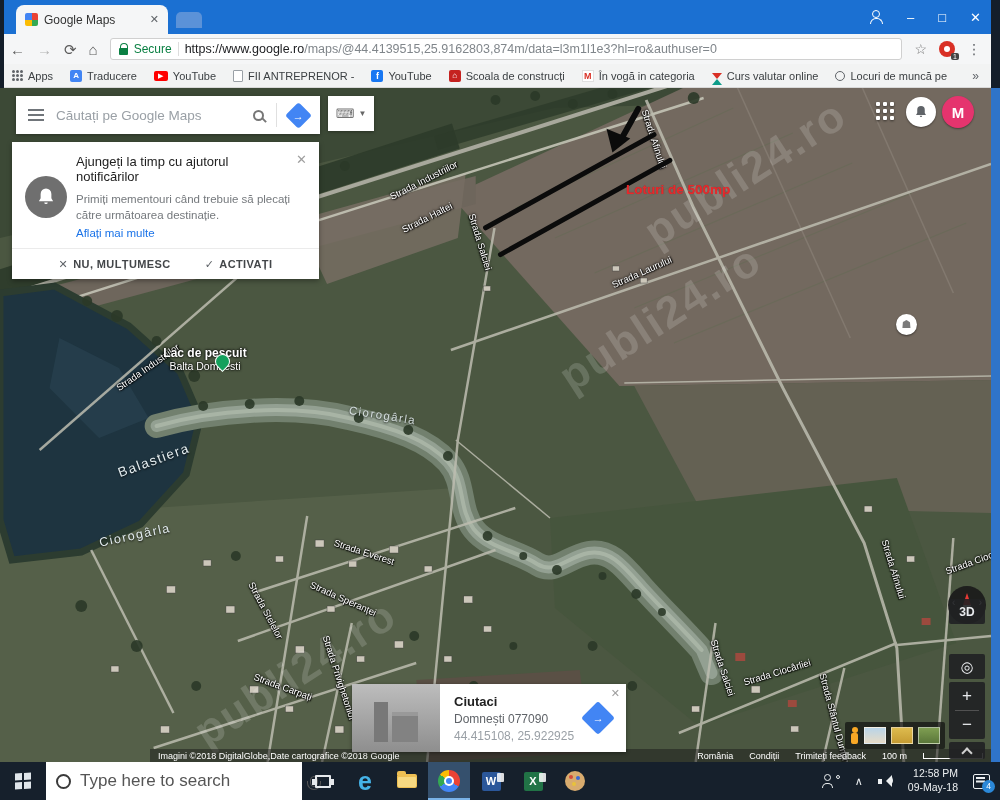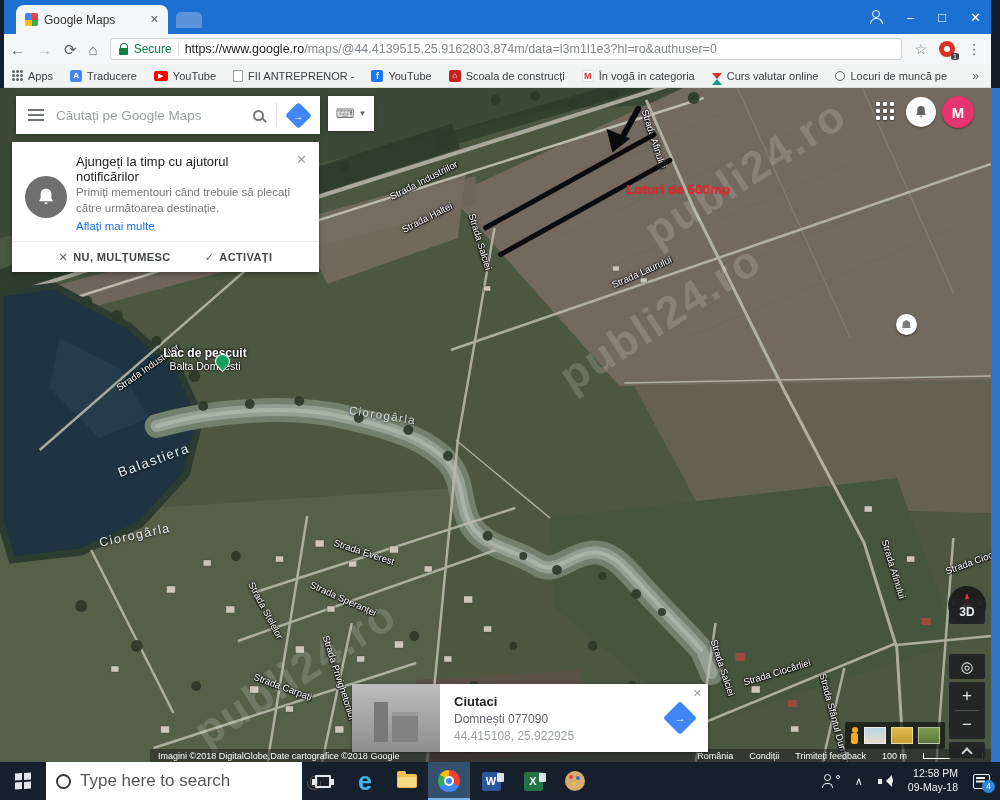--- a/index.html
+++ b/index.html
@@ -91,21 +91,21 @@
 
   .kbdcard { position:absolute; left:328px; top:8px; width:46px; height:35px; background:#fff; z-index:10; box-shadow:0 1px 3px rgba(0,0,0,.35); display:flex; align-items:center; justify-content:center; gap:4px; }
   .kbd-g { font-size:13px; color:#757575; }
   .kbd-a { font-size:8px; color:#666; }
 
   
   .notif { position:absolute; left:12px; top:54px; width:307px; background:#fff; z-index:9; box-shadow:0 2px 5px rgba(0,0,0,.35); padding:12px 12px 0 64px; }
   .notif-close { position:absolute; right:12px; top:10px; color:#9e9e9e; font-size:13px; }
   .notif-bell { position:absolute; left:13px; top:34px; width:42px; height:42px; background:#6f6f6f; border-radius:50%; display:flex; align-items:center; justify-content:center; }
   .notif-title { font-size:13px; color:#212121; padding-right:18px; }
-  .notif-body { font-size:11.5px; color:#75797d; line-height:1.4; }
+  .notif-body { margin-top:7px; font-size:11.5px; color:#75797d; line-height:1.4; }
   .notif-link { margin-top:4px; font-size:11.5px; color:#1a73e8; }
   .notif-btns { margin:9px -12px 0 -64px; border-top:1px solid #ebebeb; height:31px; display:flex; align-items:center; justify-content:center; gap:34px; font-size:11px; font-weight:bold; color:#434649; letter-spacing:.4px; }
   .nb-ico { color:#5f6368; font-weight:normal; margin-right:5px; }
 
   
   .grid9 { position:absolute; left:876px; top:14px; display:grid; grid-template-columns:repeat(3,4px); grid-gap:3px; z-index:8; filter:drop-shadow(0 1px 1px rgba(0,0,0,.5)); }
   .grid9 i { width:4px; height:4px; background:#fff; border-radius:1px; }
   .bellbtn { position:absolute; left:906px; top:9px; width:30px; height:30px; background:#fff; border-radius:50%; z-index:8; display:flex; align-items:center; justify-content:center; box-shadow:0 1px 2px rgba(0,0,0,.4); }
   .avatar { position:absolute; left:942px; top:8px; width:32px; height:32px; background:#e5346e; border-radius:50%; z-index:8; color:#fff; font-size:15px; font-weight:bold; display:flex; align-items:center; justify-content:center; box-shadow:0 1px 2px rgba(0,0,0,.4); }
 
@@ -133,21 +133,21 @@
   .thumb { width:23px; height:17px; border:1px solid rgba(255,255,255,.5); }
   .th1 { background:linear-gradient(#b9d4e8,#e7dcc6); }
   .th2 { background:linear-gradient(#ddbb4e,#c69c33); }
   .th3 { background:linear-gradient(#7f9e51,#5a773a); }
 
   
   .harta { position:absolute; left:22px; top:592px; width:62px; height:68px; z-index:8; border:3px solid #0e0e0e; background:linear-gradient(135deg,#e4e9e3,#b9c2b8 55%,#97a196); box-shadow:0 0 0 1px rgba(255,255,255,.45); }
   .harta-label { position:absolute; left:5px; bottom:4px; color:#fff; font-size:10.5px; font-weight:bold; text-shadow:0 1px 2px #000; }
 
   
-  .infocard { position:absolute; left:352px; top:596px; width:356px; height:68px; background:#fff; z-index:9; box-shadow:0 1px 4px rgba(0,0,0,.4); display:flex; }
+  .infocard { position:absolute; left:352px; top:596px; width:274px; height:68px; background:#fff; z-index:9; box-shadow:0 1px 4px rgba(0,0,0,.4); display:flex; }
   .ic-thumb { width:88px; height:68px; background:linear-gradient(#bdbdbd,#8e8e8e); position:relative; flex:none; overflow:hidden; }
   .ic-thumb:before { content:""; position:absolute; left:22px; top:18px; width:14px; height:40px; background:#787878; }
   .ic-thumb:after { content:""; position:absolute; left:40px; top:28px; width:26px; height:30px; background:#828282; box-shadow:inset 0 4px 0 #999; }
   .ic-body { padding:10px 8px 0 14px; flex:1; }
   .ic-title { font-size:13px; font-weight:bold; color:#212121; }
   .ic-sub { font-size:12px; color:#5f6368; margin-top:3px; }
   .ic-coords { font-size:12px; color:#9aa0a6; margin-top:3px; }
   .ic-dir { align-self:center; margin-right:16px; flex:none; }
   .ic-dir .dia { width:24px; height:24px; }
   .ic-close { position:absolute; right:6px; top:3px; color:#9e9e9e; font-size:11px; }

